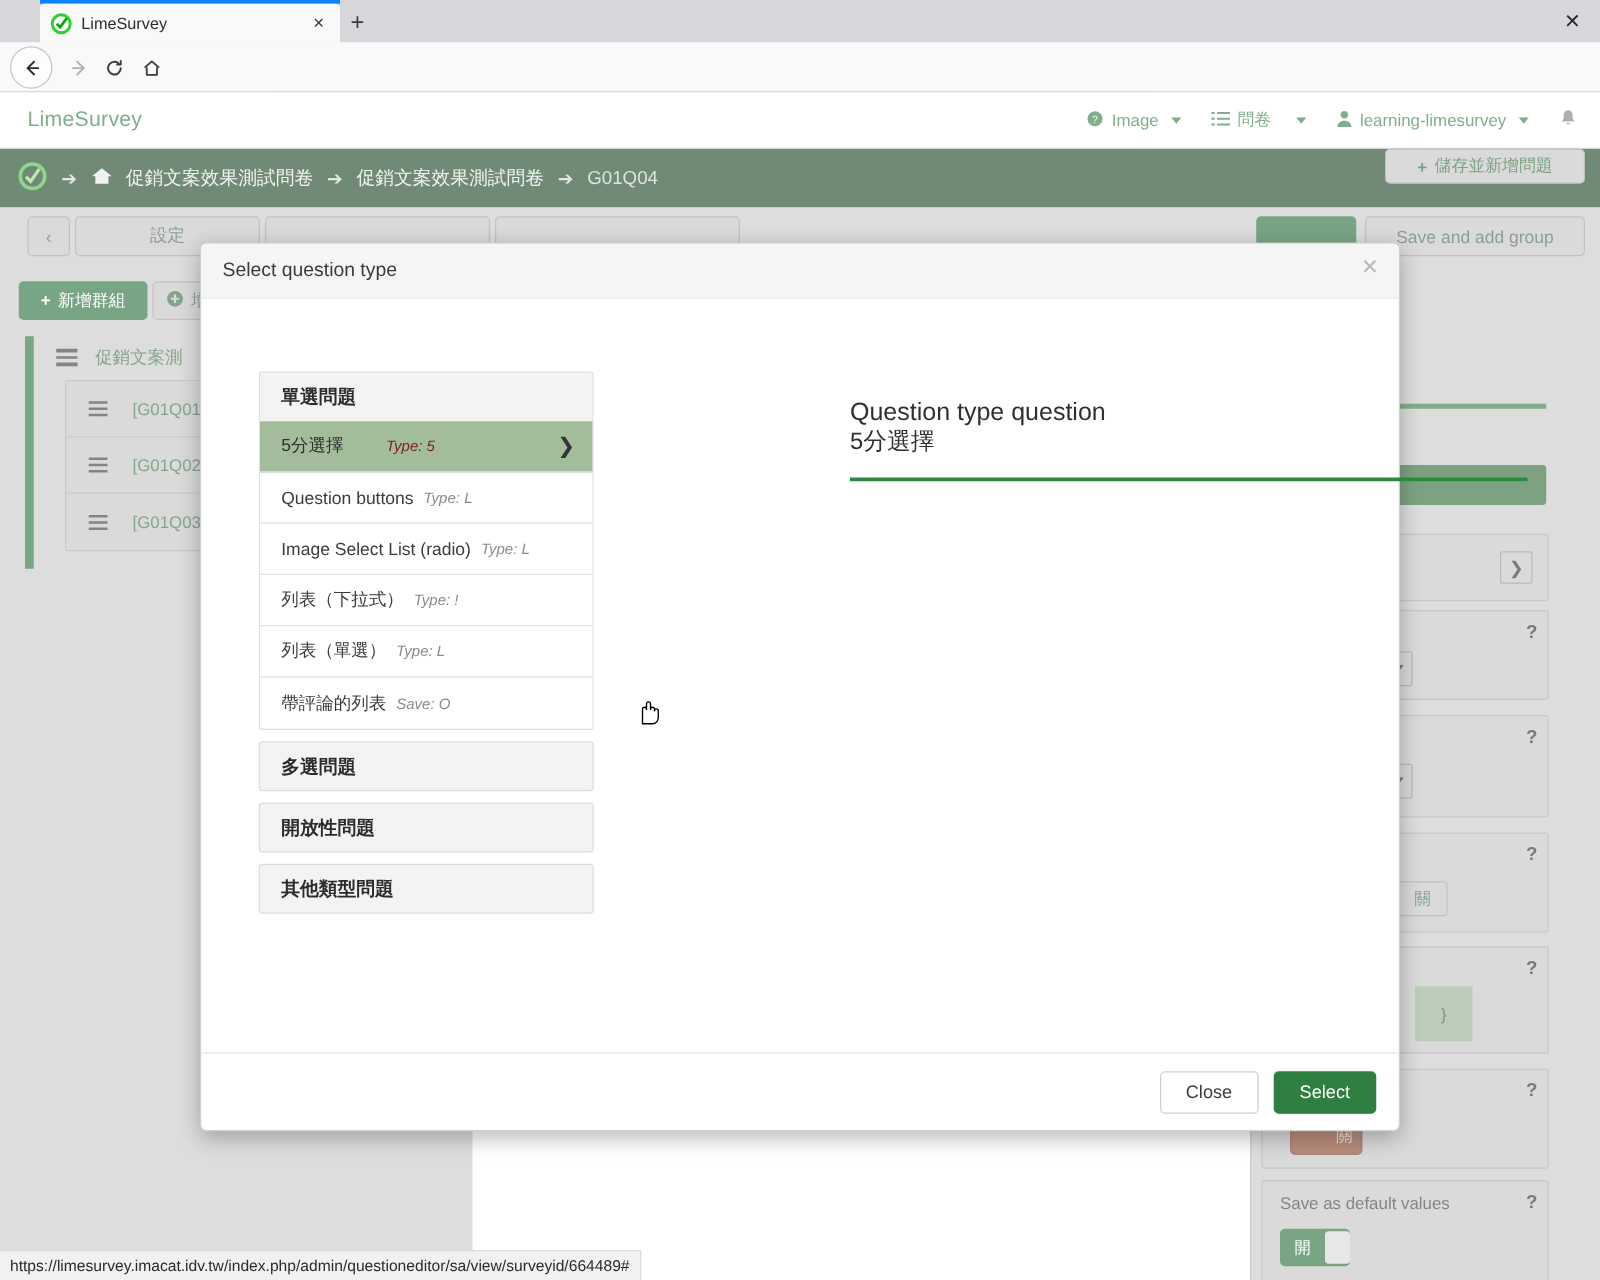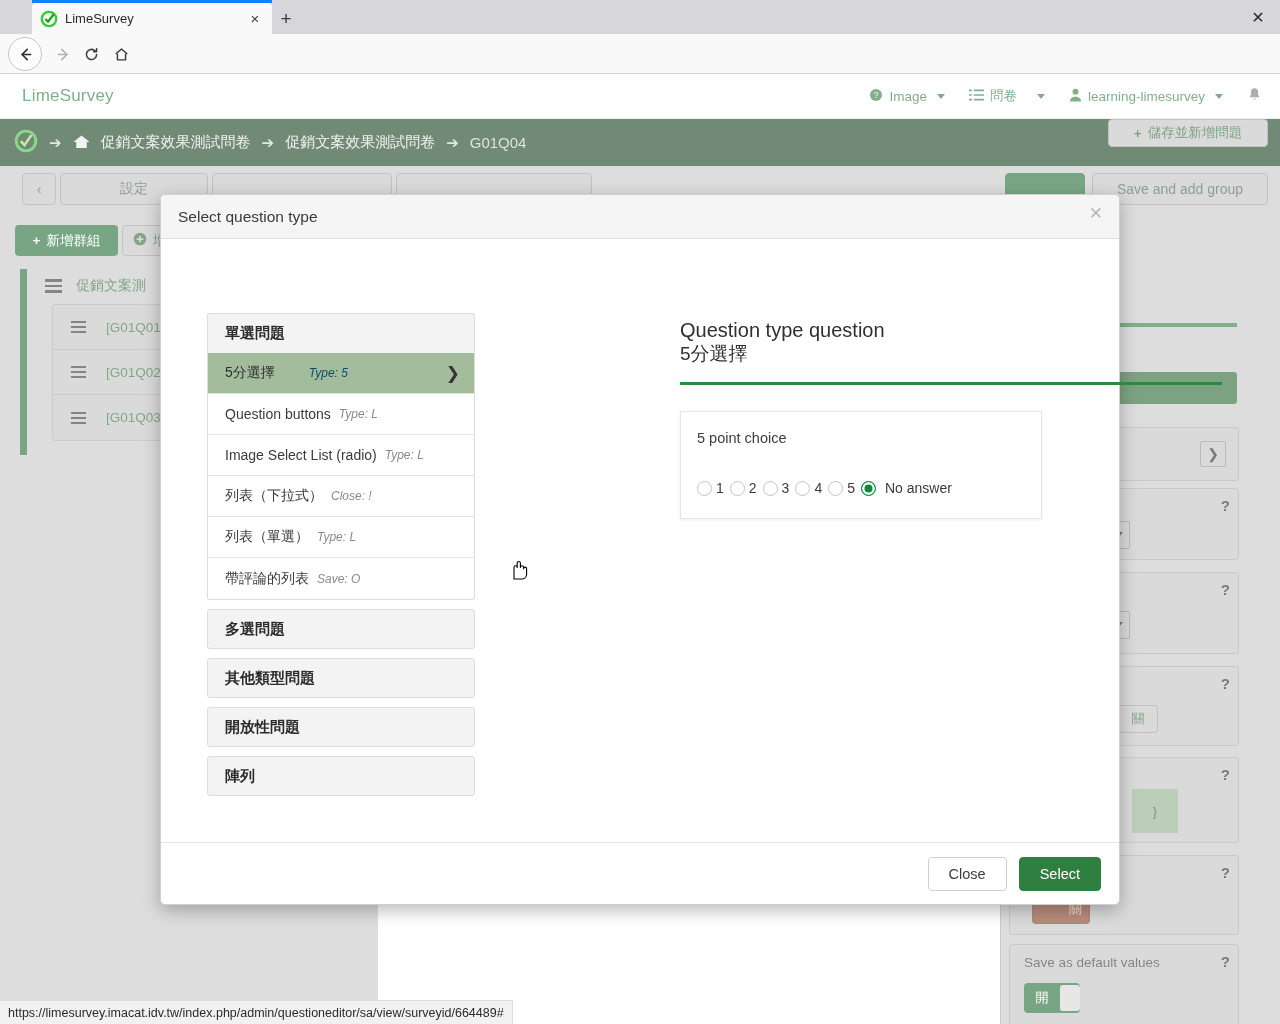--- a/index.html
+++ b/index.html
@@ -117,30 +117,30 @@
   #modal-header { position:relative; height:44px; background:#f5f5f5; border-bottom:1px solid #e2e2e2; border-radius:5px 5px 0 0; display:flex; align-items:center; }
   #modal-title { margin-left:17px; font-size:15.5px; color:#3a3a3a; }
   #modal-close { position:absolute; right:16px; top:11px; font-size:17px; color:#b9b9b9; cursor:pointer; line-height:16px; }
 
   #modal-body { position:absolute; left:0; top:44px; right:0; bottom:62px; }
 
   #type-list { position:absolute; left:46px; top:58px; width:268px; }
   .grp-header {
     height:40px; border:1px solid #dddddd; border-radius:3px; background:#f3f3f3;
     display:flex; align-items:center; padding-left:17px;
-    font-size:15px; color:#2c2c2c; font-weight:bold; cursor:pointer;margin-top:16px;
+    font-size:15px; color:#2c2c2c; font-weight:bold; cursor:pointer;
   }
   #grp-0 { border-radius:3px 3px 0 0; border-bottom:none; }
   #subitems { border:1px solid #dddddd; border-top:none; border-radius:0 0 3px 3px; background:#ffffff; }
   .sub-item { position:relative; height:41px; border-bottom:1px solid #e4e4e4; display:flex; align-items:center; padding-left:17px; font-size:14px; color:#3b3b3b; cursor:pointer; }
   .sub-item:last-child { border-bottom:none; }
   .sub-item .ti-name { white-space:nowrap; }
   .sub-item .ti-type { font-style:italic; font-size:12px; color:#8a8a8a; margin-left:8px; }
   .sub-item.selected { background:#a3bd9c; color:#2f2f2f; }
-  .sub-item.selected .ti-type { color:#0c4a6e;margin-left:34px; }
+  .sub-item.selected .ti-type { color:#7f1d1d;margin-left:34px; }
   .sub-item .chev { position:absolute; right:14px; top:10px; font-size:17px; color:#343434; font-weight:bold; }
   .grp-spaced { margin-top:9px; border-radius:3px; }
 
   
   #cursor { position:absolute; left:348px; top:318px; width:20px; height:24px; pointer-events:none; }
 
   
   #preview { position:absolute; left:519px; top:80px; width:542px; }
   #prev-title { font-size:20px; color:#303030; line-height:1.18; }
   #prev-title .sub { display:block; font-size:19px; }
@@ -484,74 +484,54 @@
         <div class="sub-item">
           <span class="ti-name">Question buttons</span>
           <span class="ti-type">Type: L</span>
         </div>
         <div class="sub-item">
           <span class="ti-name">Image Select List (radio)</span>
           <span class="ti-type">Type: L</span>
         </div>
         <div class="sub-item">
           <span class="ti-name">列表（下拉式）</span>
-          <span class="ti-type">Close: !</span>
+          <span class="ti-type">Type: !</span>
         </div>
         <div class="sub-item">
           <span class="ti-name">列表（單選）</span>
           <span class="ti-type">Type: L</span>
         </div>
         <div class="sub-item">
           <span class="ti-name">帶評論的列表</span>
           <span class="ti-type">Save: O</span>
         </div>
       </div>
 
       <div class="grp-header grp-spaced">
         <span>多選問題</span>
       </div>
       <div class="grp-header grp-spaced">
+        <span>開放性問題</span>
+      </div>
+      <div class="grp-header grp-spaced">
         <span>其他類型問題</span>
-      </div>
-      <div class="grp-header grp-spaced">
-        <span>開放性問題</span>
-      </div>
-      <div class="grp-header grp-spaced">
-        <span>陣列</span>
       </div>
     </div>
 
     <svg id="cursor" viewBox="0 0 20 24">
       <path d="M5 21 V10.5 c0-1 .7-1.7 1.6-1.7 .9 0 1.6 .8 1.6 1.7 V6.2c0-1 .7-1.7 1.6-1.7.9 0 1.6.8 1.6 1.7v4.3c0-1 .7-1.7 1.6-1.7.9 0 1.6.8 1.6 1.7v1.2c0-.9.7-1.6 1.5-1.6.8 0 1.5.7 1.5 1.6v5.5c0 2.6-2 4.8-4.6 4.8H5Z" fill="#ffffff" stroke="#000000" stroke-width="1.1" stroke-linejoin="round"></path>
     </svg>
 
     <div id="preview">
       <div id="prev-title">
         <span>Question type question</span>
         <span class="sub">5分選擇</span>
       </div>
       <div id="prev-rule"></div>
 
-      <div id="prev-card">
-        <div id="prev-card-q">5 point choice</div>
-        <div id="prev-opts">
-          <span class="radio"></span>
-          <span class="radio-lbl">1</span>
-          <span class="radio"></span>
-          <span class="radio-lbl">2</span>
-          <span class="radio"></span>
-          <span class="radio-lbl">3</span>
-          <span class="radio"></span>
-          <span class="radio-lbl">4</span>
-          <span class="radio"></span>
-          <span class="radio-lbl">5</span>
-          <span class="radio checked"></span>
-          <span class="radio-lbl last">No answer</span>
-        </div>
-      </div>
     </div>
   </div>
 
   <div id="modal-footer">
     <div class="mbtn" id="btn-close-modal">Close</div>
     <div class="mbtn" id="btn-select">Select</div>
   </div>
 </div>
 
 <div id="statusbar">

